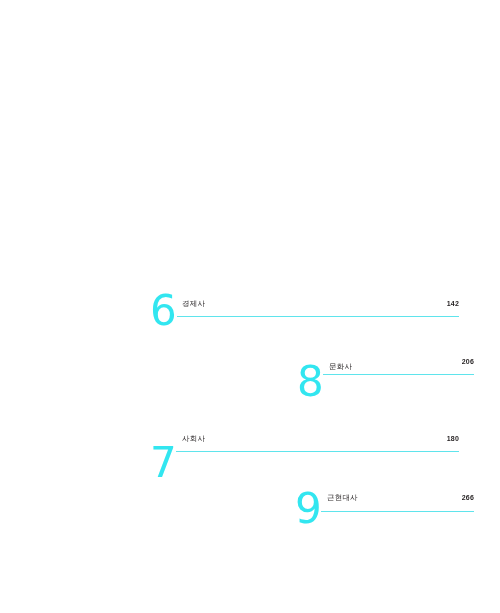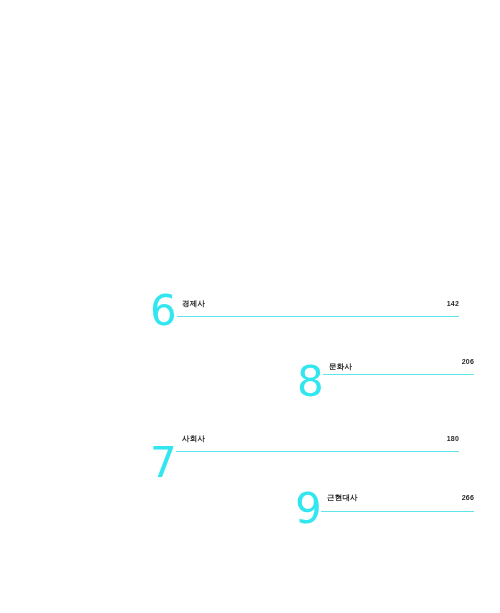--- a/index.html
+++ b/index.html
@@ -43,21 +43,21 @@
   .entry-rule {
     position: absolute;
     height: 1px;
     background: #5FE4EC;
   }
 
   
   .entry-title {
     position: absolute;
     font-size: 7.5px;
-    font-weight: 700;
+    font-weight: 400;
     color: #231f20;
     letter-spacing: 0.2px;
     white-space: nowrap;
   }
 
   
   .entry-page {
     position: absolute;
     font-size: 7px;
     font-weight: 700;

